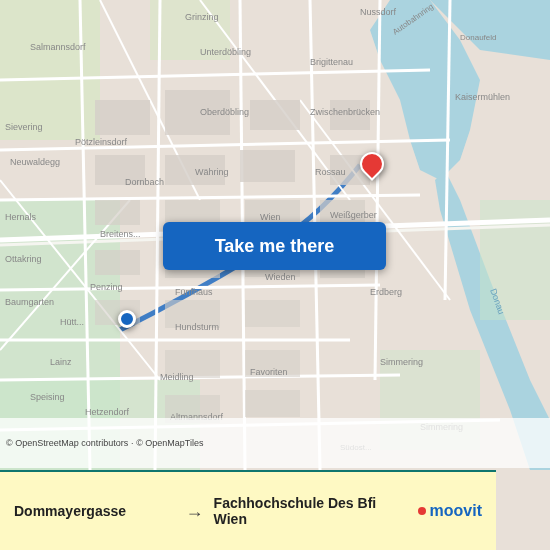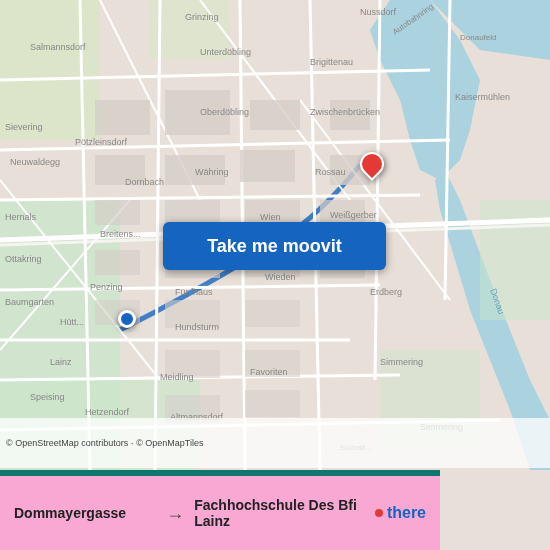--- a/index.html
+++ b/index.html
@@ -75,27 +75,27 @@
       background: #e53935;
       border-radius: 50% 50% 50% 0;
       transform: rotate(-45deg);
       border: 2px solid white;
       box-shadow: 0 2px 6px rgba(0,0,0,0.5);
     }
 
     
     .bottom-bar {
       position: relative;
-      width: 440px;
+      width: 496px;
       height: 80px;
-      background: #f9a8d4;
+      background: #fef9c3;
       display: flex;
       align-items: center;
       padding: 0 14px;
-      border-top: 6px solid #0f766e;
+      border-top: 2px solid #0f766e;
     }
 
     .attribution {
       position: absolute;
       bottom: 82px;
       left: 0;
       width: 100%;
       background: rgba(255,255,255,0.75);
       font-size: 9px;
       color: #444;
@@ -264,36 +264,36 @@
     <text x="85" y="415" font-size="9" fill="#888" font-family="Arial">Hetzendorf</text>
     <text x="170" y="420" font-size="9" fill="#888" font-family="Arial">Altmannsdorf</text>
     <text x="340" y="450" font-size="8" fill="#888" font-family="Arial">Südost...</text>
     <text x="420" y="430" font-size="9" fill="#888" font-family="Arial">Simmering</text>
 
     <text x="395" y="35" font-size="8" fill="#888" font-family="Arial" transform="rotate(-35 395 35)">Autobahnring</text>
 
     <text x="490" y="290" font-size="9" fill="#6ba3be" font-family="Arial" transform="rotate(70 490 290)">Donau</text>
   </svg>
 
-  <button class="take-me-there-btn">Take me moovit</button>
+  <button class="take-me-there-btn">Take me there</button>
 
   <div class="marker-origin"></div>
 
   <div class="marker-dest">
     <div class="marker-dest-pin"></div>
   </div>
 </div>
 
 <div class="attribution">
   <span>© OpenStreetMap contributors · © OpenMapTiles</span>
 </div>
 
 <div class="bottom-bar">
   <div class="route-info">
     <span class="route-origin">Dommayergasse</span>
     <span class="route-arrow">→</span>
-    <span class="route-dest">Fachhochschule Des Bfi Lainz</span>
+    <span class="route-dest">Fachhochschule Des Bfi Wien</span>
   </div>
   <div class="moovit-logo">
     <div class="moovit-dot"></div>
-    <span class="moovit-text">there</span>
+    <span class="moovit-text">moovit</span>
   </div>
 </div>
 
 </body></html>

